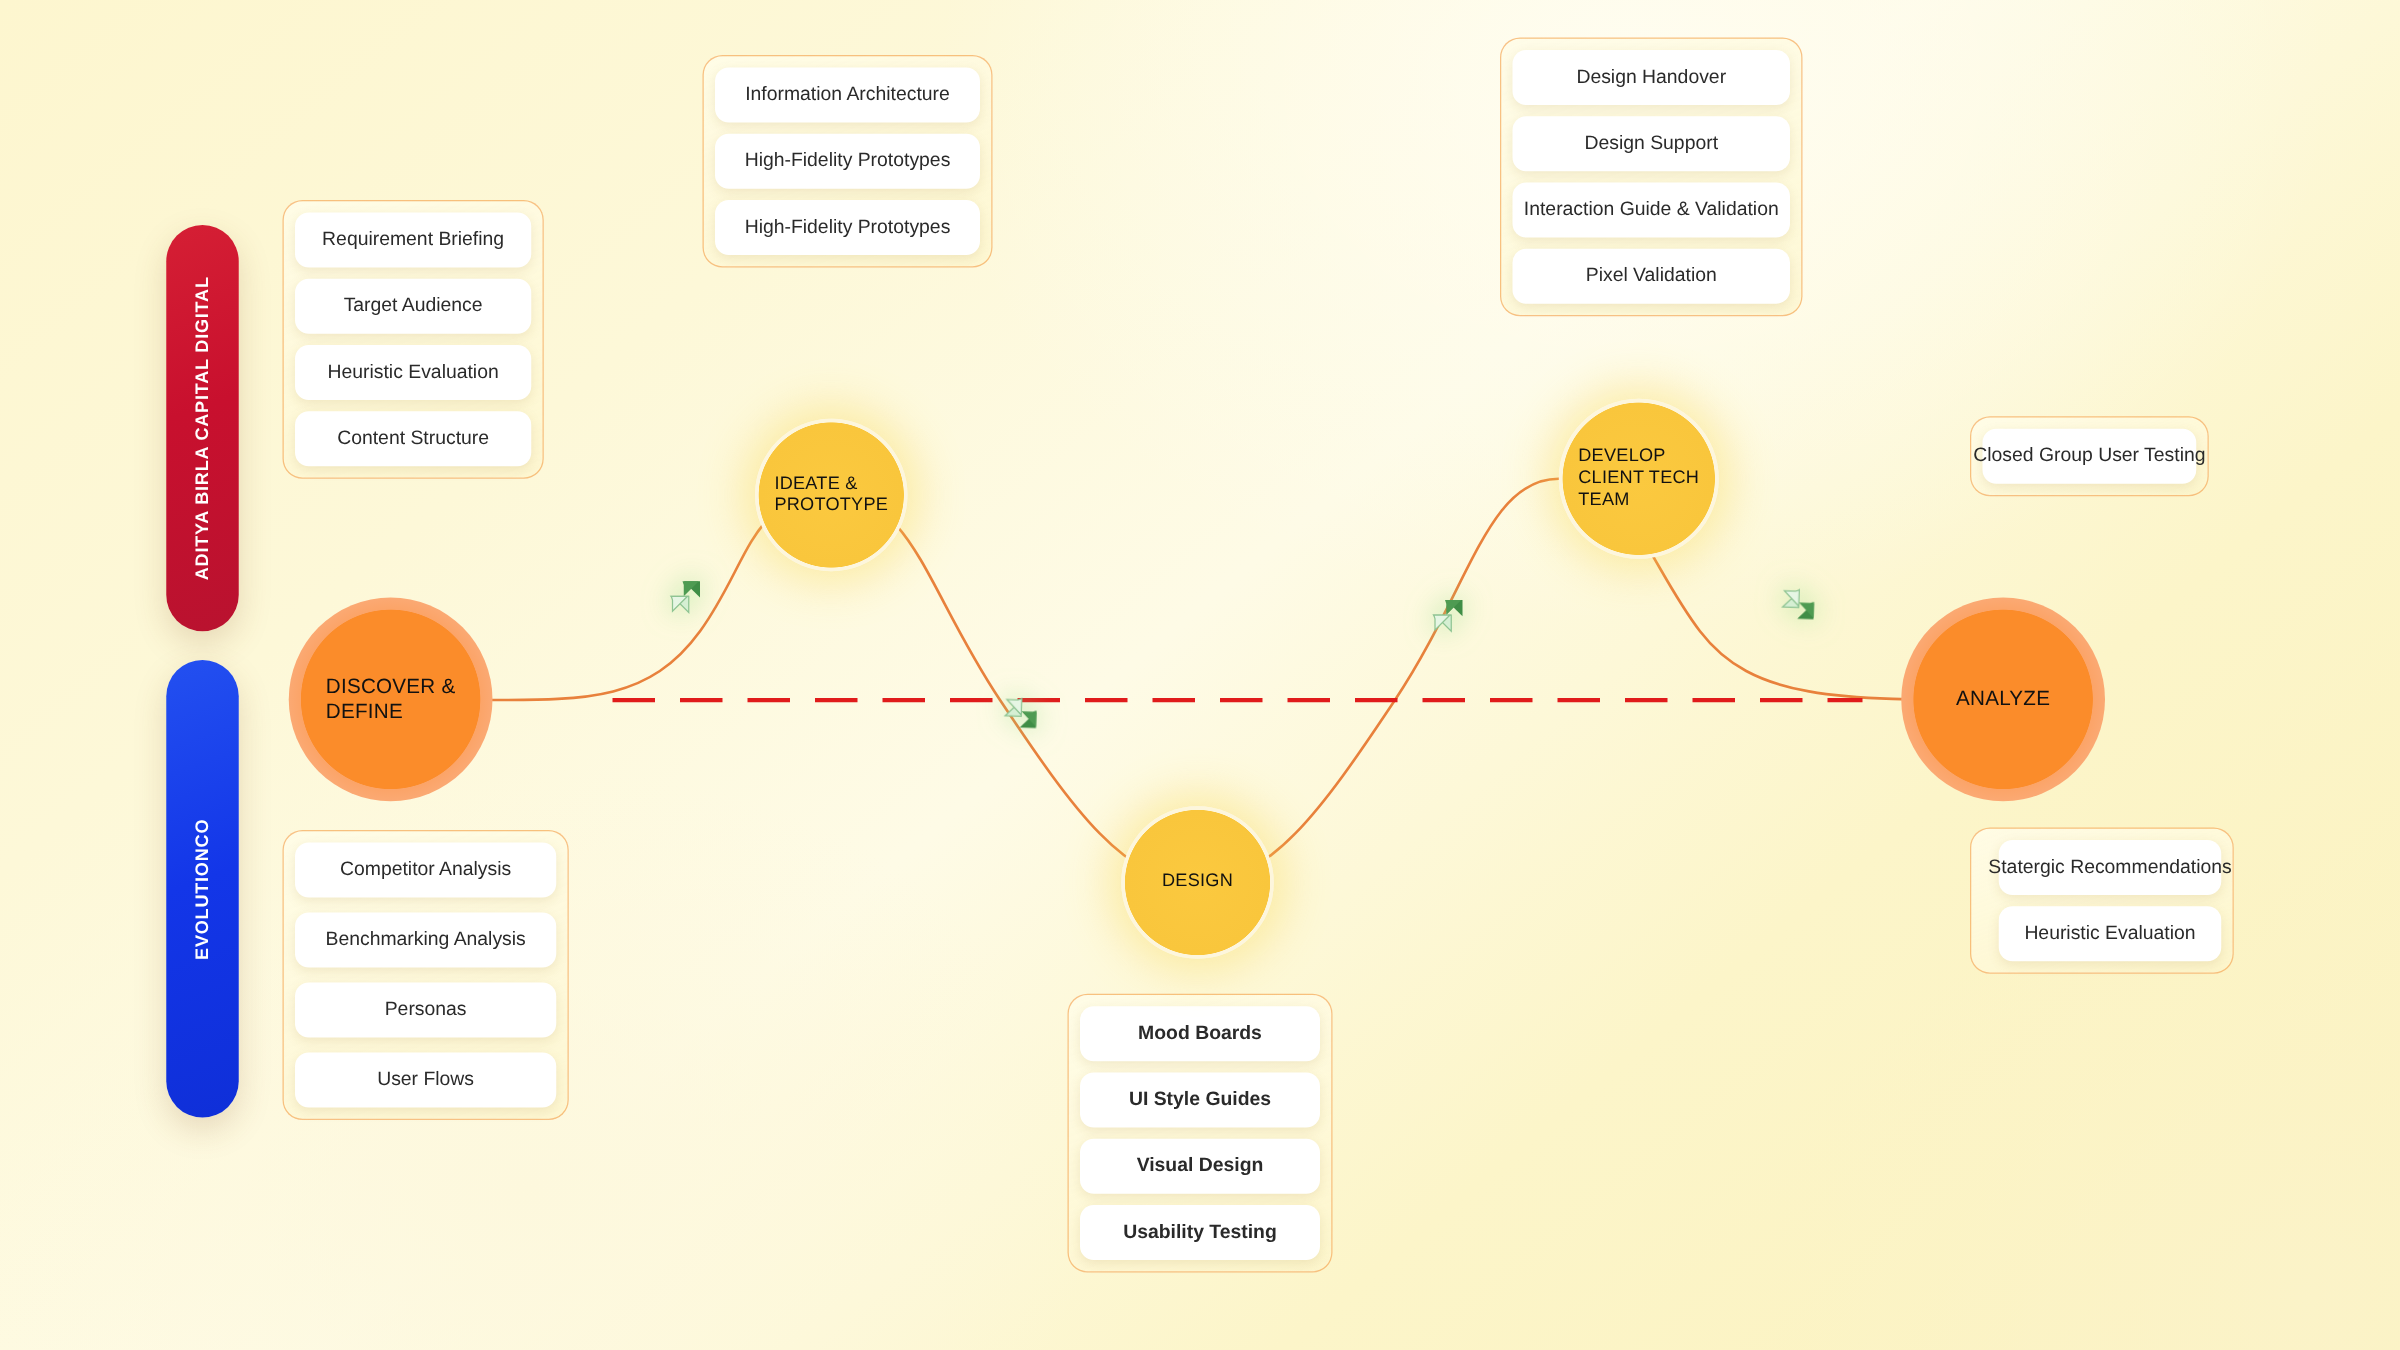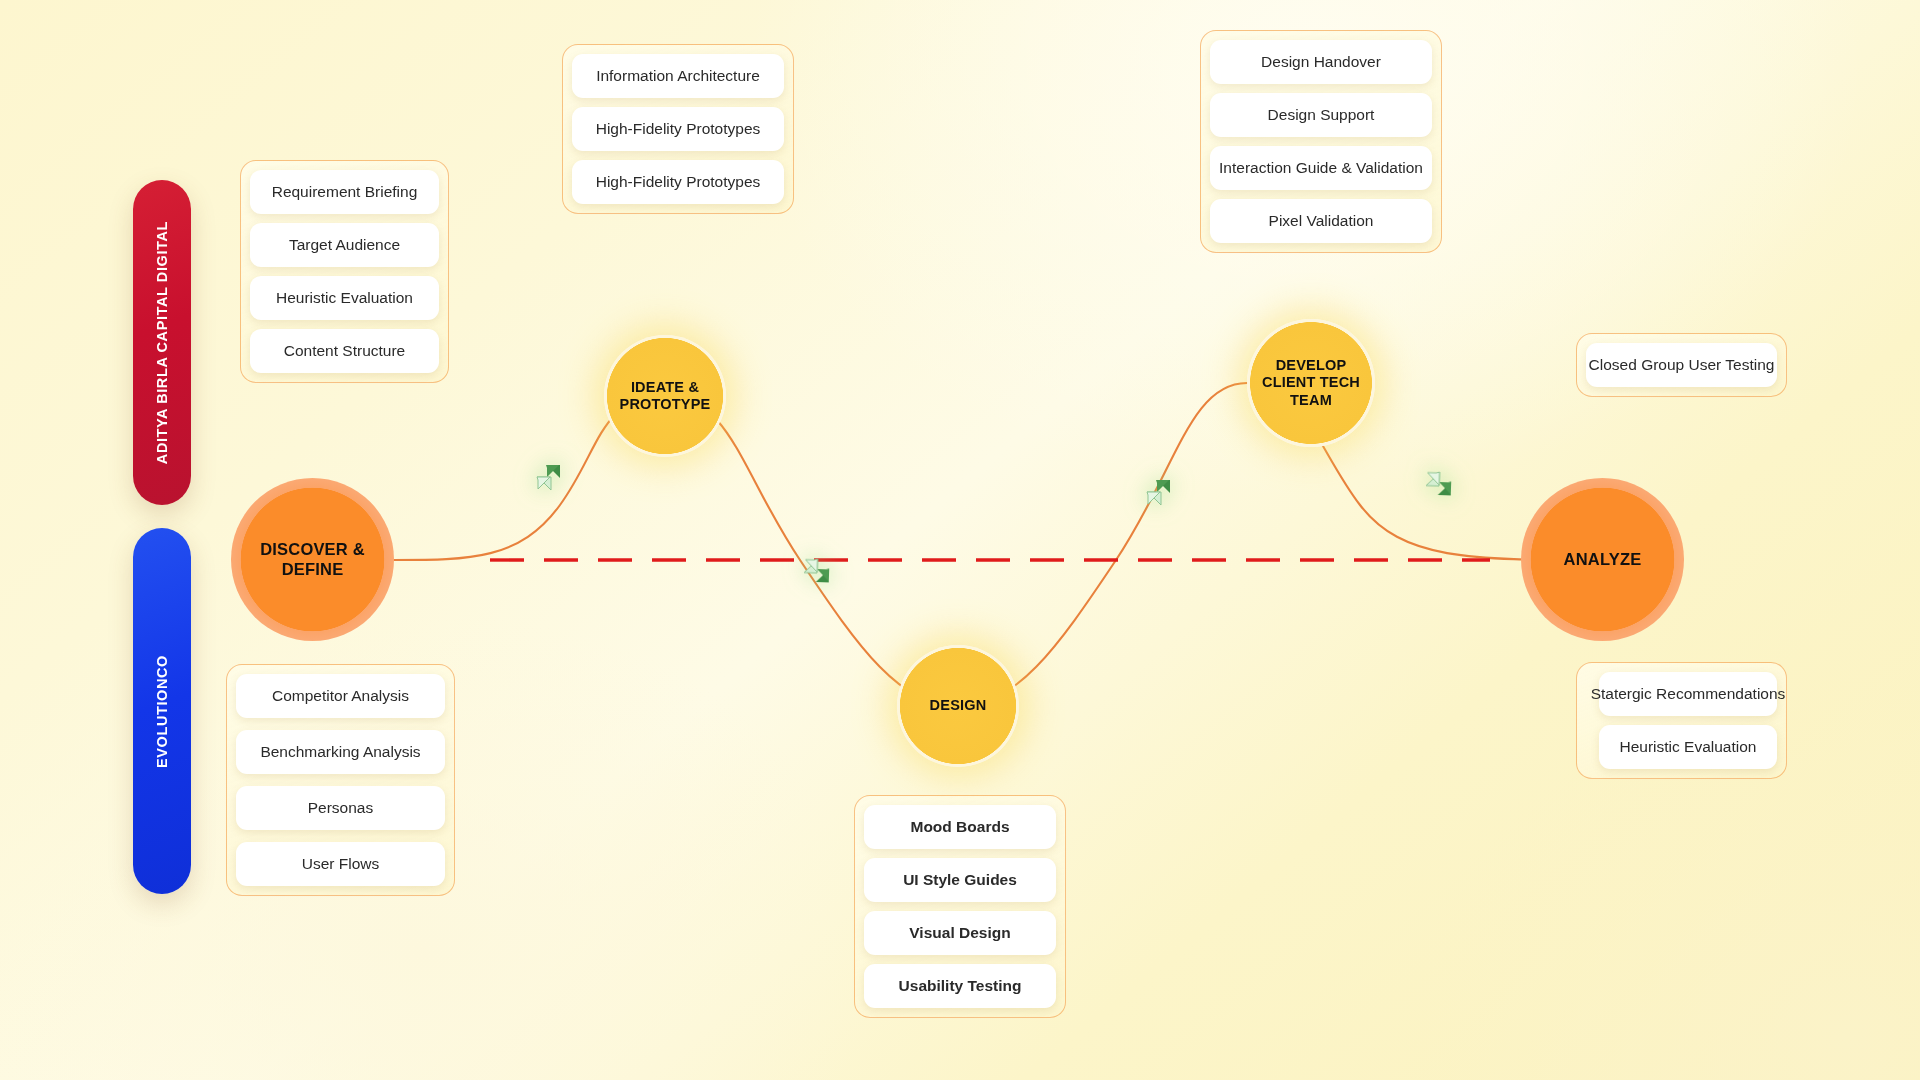--- a/index.html
+++ b/index.html
@@ -72,41 +72,40 @@
     align-items: center;
     justify-content: center;
     color: #2a2a2a;
     font-size: 15.5px;
     text-align: center;
     padding: 0 12px;
     box-shadow: 0 3px 9px rgba(150,110,30,.13);
     white-space: nowrap;
   }
 
-  #group-discover { left: 226px; top: 160px;  width: 209px; margin-left: 14px; }
+  #group-discover { left: 226px; top: 160px;  width: 209px; }
   #group-research { left: 226px; top: 664px;  width: 229px; gap: 12px; }
   #group-ideate   { left: 562px; top: 44px;   width: 232px; }
   #group-design   { left: 854px; top: 795px;  width: 212px; font-weight: bold; }
   #group-develop  { left: 1200px; top: 30px;  width: 242px; }
-  #group-testing  { left: 1576px; top: 333px; width: 211px; }
+  #group-testing  { left: 1576px; top: 333px; width: 191px; }
   #group-recs     { left: 1576px; top: 662px; width: 211px; padding-left: 22px; }
 
   
   .node {
     position: absolute;
     border-radius: 50%;
     display: flex;
     align-items: center;
     justify-content: center;
   }
   .node .label {
     position: relative;
     z-index: 3;
-    text-align: center;
-    font-weight: 700;
+    font-weight: 400;
     color: #111;
     line-height: 1.18;
     letter-spacing: .2px;
   }
 
   
   .node-orange {
     background: radial-gradient(circle at 50% 50%,
         #fb8c2a 0%, #fb8c2a 62%,
         #fba468 62.5%, #fbb184 83%,

